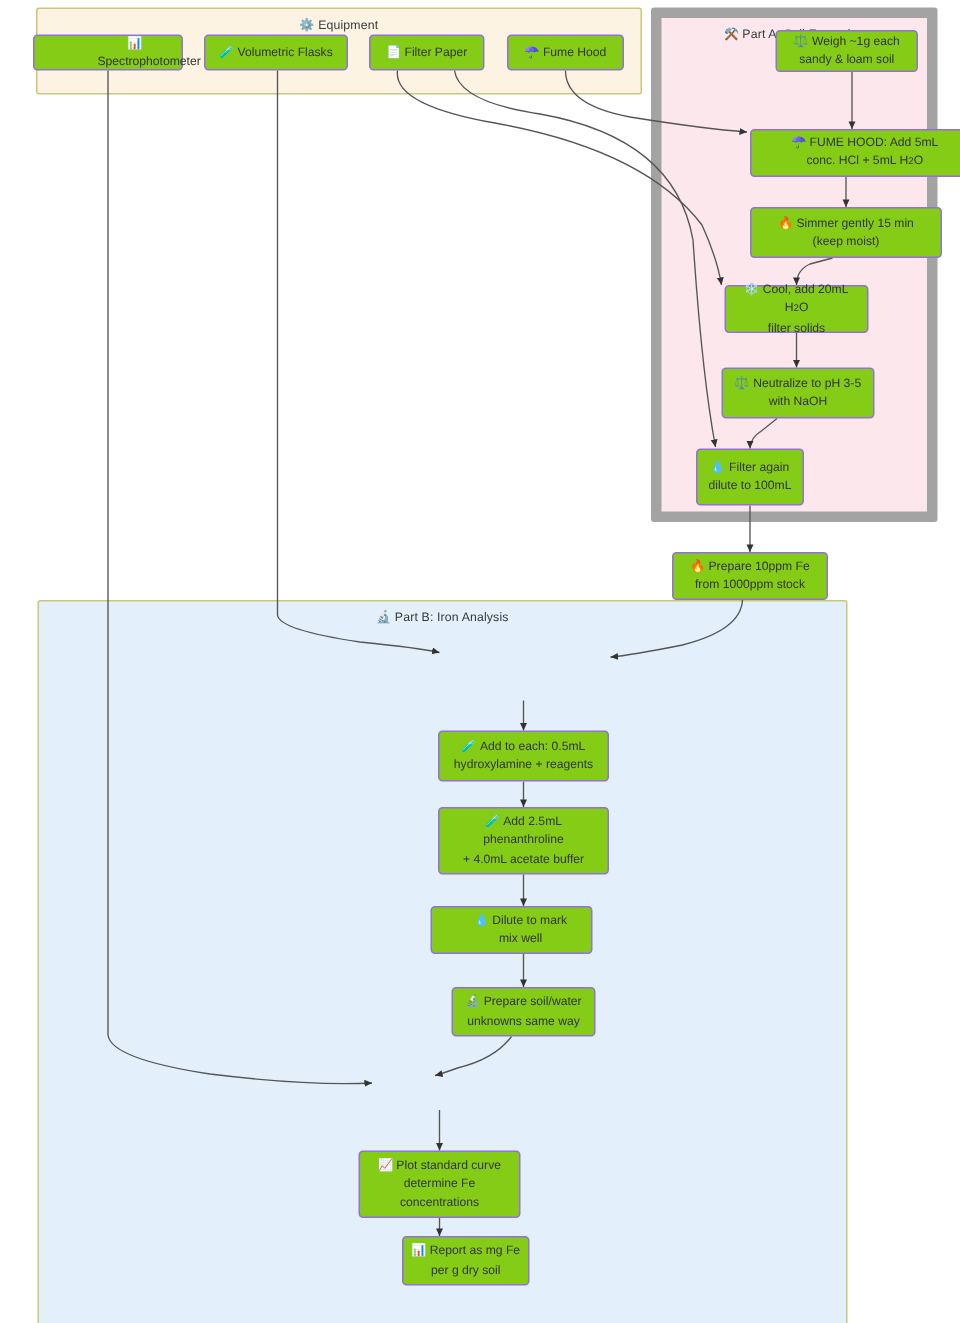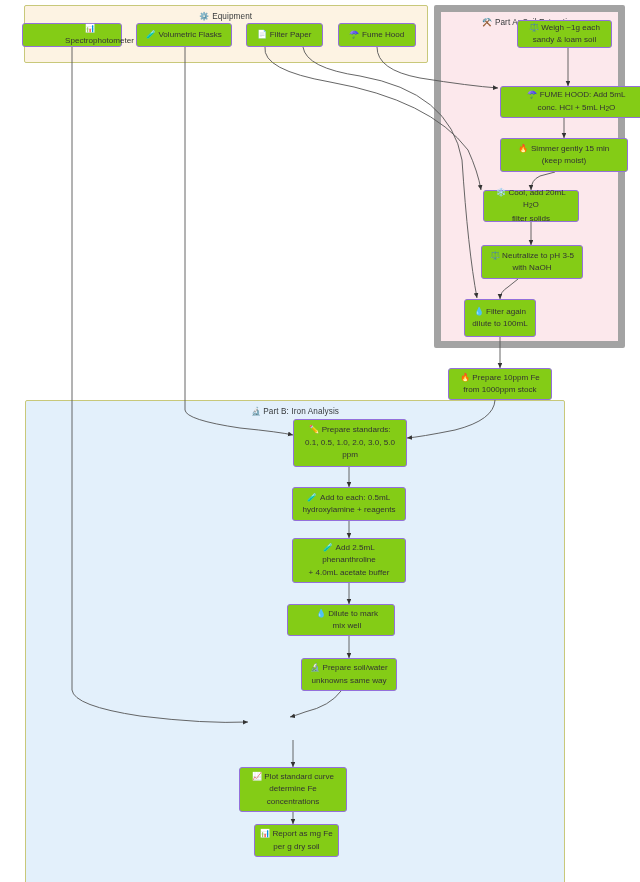--- a/index.html
+++ b/index.html
@@ -190,27 +190,20 @@
     </div>
   </div>
 
   <div class="node" style="left:448px; top:368px; width:104px; height:32px;">
     <div class="inner">
       <div><span class="ic">🔥</span><span>Prepare 10ppm Fe</span></div>
       <div>from 1000ppm stock</div>
     </div>
   </div>
 
-  <div class="node" style="left:293px; top:419px; width:114px; height:48px;">
-    <div class="inner">
-      <div><span class="ic">✏️</span><span>Prepare standards:</span></div>
-      <div>0.1, 0.5, 1.0, 2.0, 3.0, 5.0</div>
-      <div>ppm</div>
-    </div>
-  </div>
 
   <div class="node" style="left:292px; top:487px; width:114px; height:34px;">
     <div class="inner">
       <div><span class="ic">🧪</span><span>Add to each: 0.5mL</span></div>
       <div>hydroxylamine + reagents</div>
     </div>
   </div>
 
   <div class="node" style="left:292px; top:538px; width:114px; height:45px;">
     <div class="inner">
@@ -236,20 +229,20 @@
 
 
   <div class="node" style="left:239px; top:767px; width:108px; height:45px;">
     <div class="inner">
       <div><span class="ic">📈</span><span>Plot standard curve</span></div>
       <div>determine Fe</div>
       <div>concentrations</div>
     </div>
   </div>
 
-  <div class="node" style="left:254px; top:824px; width:85px; height:33px;">
+  <div class="node" style="left:268px; top:824px; width:85px; height:33px;">
     <div class="inner">
       <div><span class="ic">📊</span><span>Report as mg Fe</span></div>
       <div>per g dry soil</div>
     </div>
   </div>
 
 </div>
 
 </body></html>

